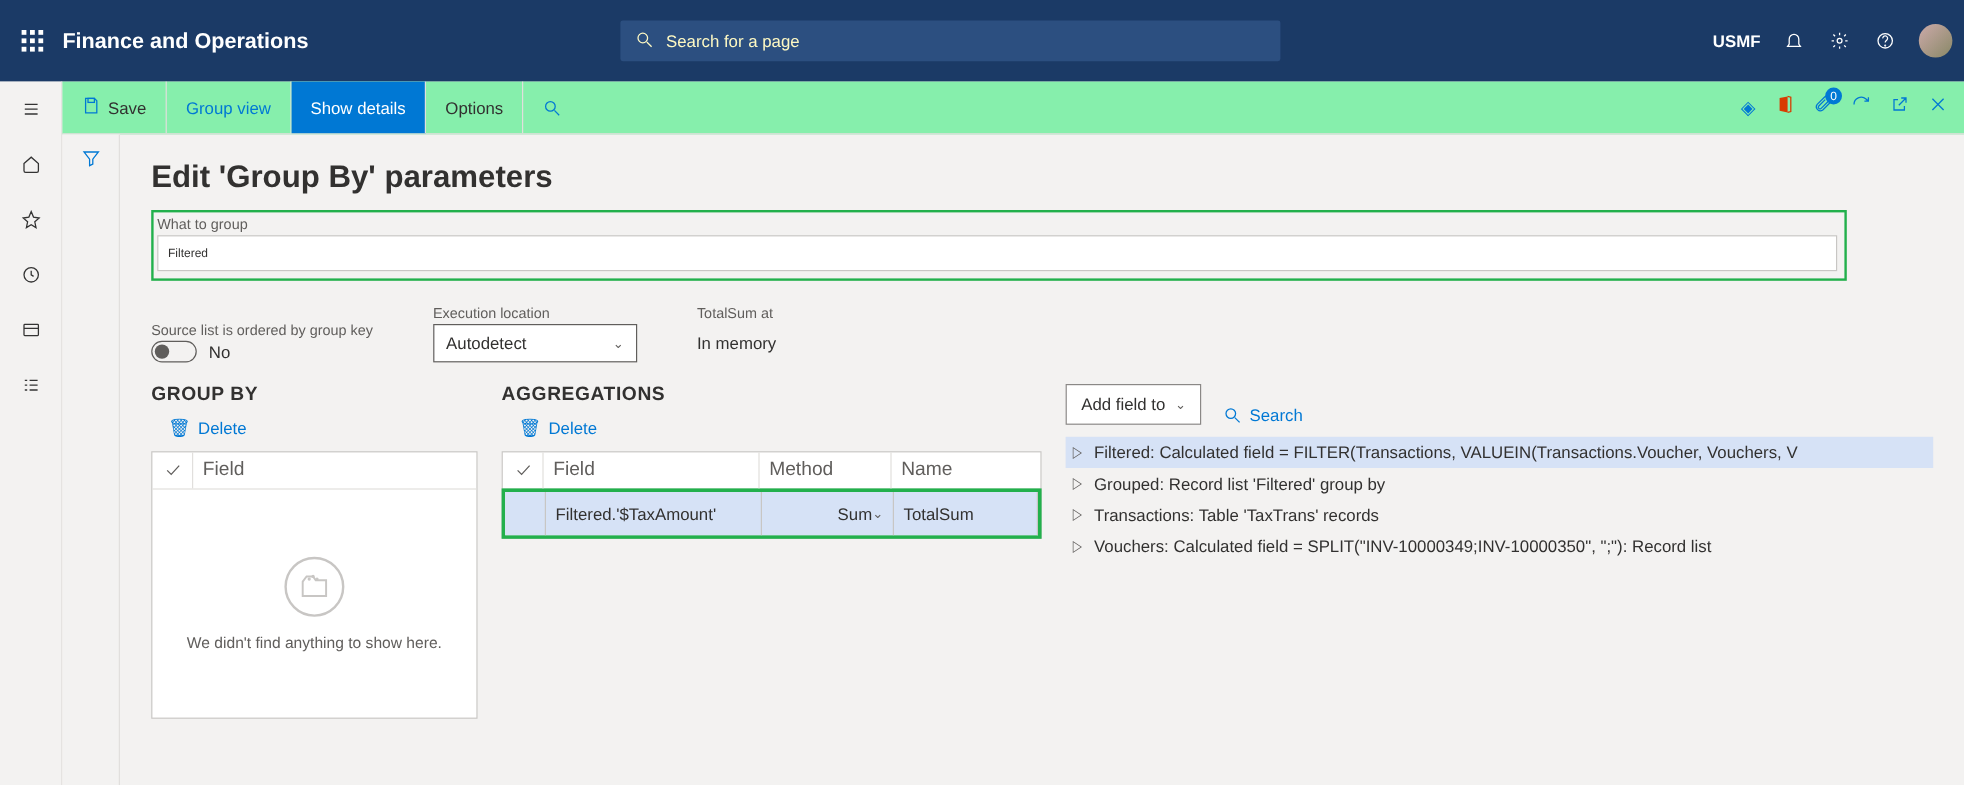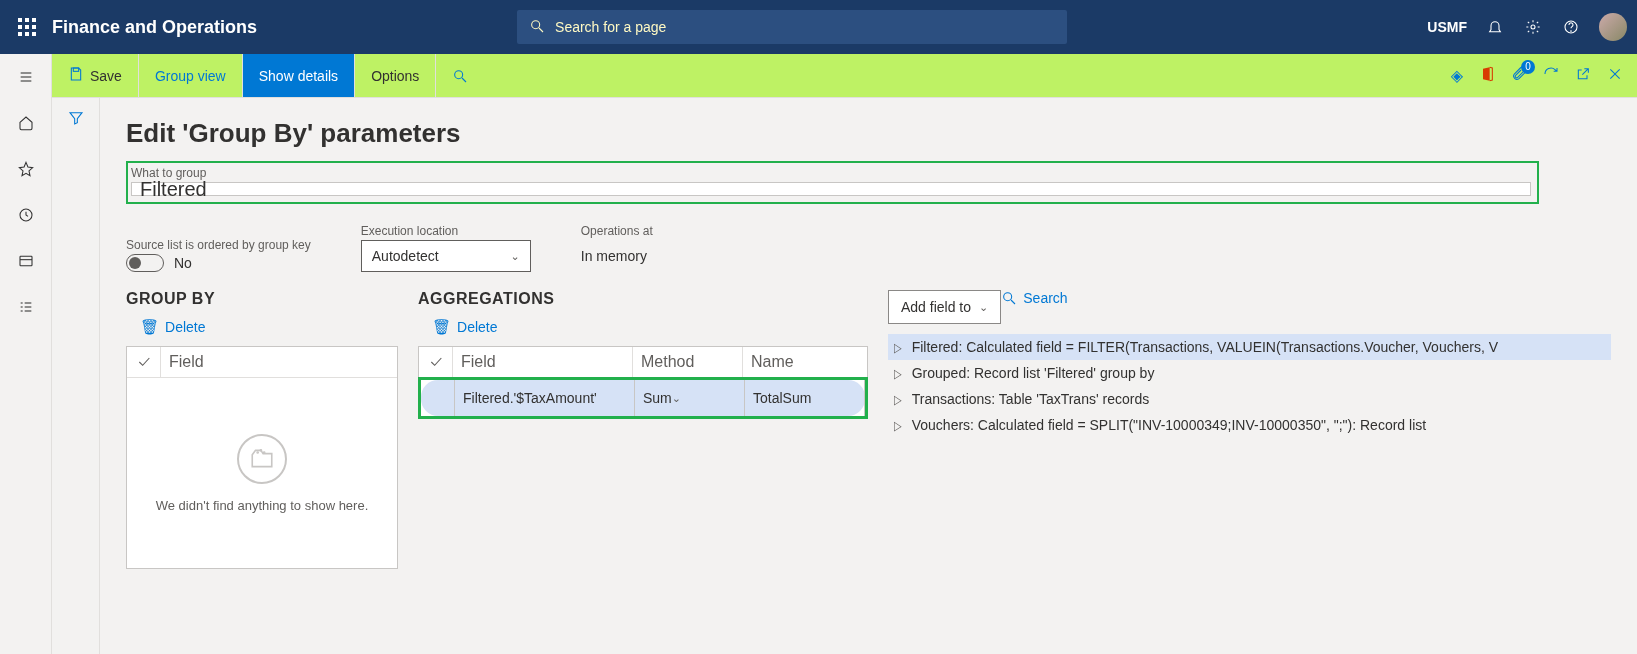--- a/index.html
+++ b/index.html
@@ -1,51 +1,51 @@
 <!DOCTYPE html>
 <html><head>
 <meta charset="utf-8">
 <style>
   * { box-sizing: border-box; }
   html, body { margin:0; padding:0; font-family: "Segoe UI", Arial, sans-serif; background:#f3f2f1; color:#323130; font-size:14px; overflow:hidden; }
-  .topbar { background:#1b3a66; color:#fff; height:54px; display:flex; align-items:center; padding:12px 10px; }
+  .topbar { background:#1b3a66; color:#fff; height:68px; display:flex; align-items:center; padding:12px 10px; }
   .waffle { display:grid; grid-template-columns:repeat(3,4px); grid-gap:3px; margin:0 16px 0 8px; cursor:pointer;}
   .waffle span { width:4px; height:4px; background:#fff; }
   .brand { font-size:18px; font-weight:600; }
   .searchbox { flex:0 0 550px; margin-left:260px; height:34px; background:#2c4f80; border-radius:2px; display:flex; align-items:center; padding:0 12px; color:#fef9c3;text-align:center;}
   .searchbox .mag { margin-right:10px; }
   .top-right { margin-left:auto; display:flex; align-items:center; gap:18px; font-size:14px;}
   .top-right .ico { width:20px; height:20px; display:flex; align-items:center; justify-content:center; cursor:pointer; font-size:17px;}
   .avatar { width:28px; height:28px; border-radius:50%; background:linear-gradient(135deg,#caa,#886); }
   .company { font-weight:600; }
   
   .sub-shell { display:flex; height:calc(100vh - 50px); }
   .leftrail { width:52px; border-right:1px solid #e1dfdd; background:#f3f2f1; display:flex; flex-direction:column; align-items:center; padding-top:12px; gap:24px;}
   .leftrail .ri { width:22px; height:22px; display:flex; align-items:center; justify-content:center; color:#333; cursor:pointer; font-size:17px;}
   
   .content-col { flex:1; display:flex; flex-direction:column; min-width:0;}
   
-  .actionbar { height:44px; background:#bef264; border-bottom:1px solid #e1dfdd; display:flex; align-items:stretch; }
+  .actionbar { height:44px; background:#86efac; border-bottom:1px solid #e1dfdd; display:flex; align-items:stretch; }
   .ab-item { display:flex; align-items:center; padding:0 16px; color:#0078d4; cursor:pointer; border-right:1px solid #e1dfdd; font-size:14px;}
   .ab-item.dark { color:#323130; }
   .ab-item.active { background:#0078d4; color:#fff; }
   .ab-item .ic { margin-right:6px; }
   .ab-right { margin-left:auto; display:flex; align-items:center; gap:16px; padding:0 14px; color:#0078d4;}
   .ab-right .ri { cursor:pointer; font-size:16px; position:relative;}
   .badge { position:absolute; top:-6px; right:-8px; background:#0078d4; color:#fff; border-radius:50%; font-size:10px; width:14px; height:14px; display:flex; align-items:center; justify-content:center;}
   
   .work-row { flex:1; display:flex; min-height:0;}
   .filter-rail { width:48px; border-right:1px solid #e1dfdd; background:#f3f2f1; display:flex; justify-content:center; padding-top:12px;}
   .filter-rail .fi { color:#0078d4; font-size:17px; cursor:pointer;}
   
   .main-area { flex:1; padding:16px 26px 10px 26px; overflow:auto; min-width:0;}
   .page-title { font-size:26px; font-weight:600; color:#323130; margin:4px 0 12px 0;}
   .field-label { font-size:12px; color:#605e5c; display:block; margin-bottom:2px;}
   .green-box { border:2px solid #22b04c; padding:3px 6px 6px 3px; display:inline-block; margin-bottom:14px;}
-  .text-input { height:14px; border:1px solid #c8c6c4; background:#fff; padding:0 8px; font-size:20px; display:flex; align-items:center; min-width:100px;}
+  .text-input { height:30px; border:1px solid #c8c6c4; background:#fff; padding:0 8px; font-size:10px; display:flex; align-items:center; min-width:100px;}
   .text-input.long { width:1400px; max-width:100%;}
   
   .row-opts { display:flex; gap:50px; margin-top:6px; align-items:flex-end; flex-wrap:wrap;}
   .toggle { display:flex; align-items:center; gap:10px;}
   .toggle-shell { width:38px; height:18px; border:1px solid #605e5c; border-radius:9px; position:relative;}
   .toggle-knob { width:12px; height:12px; border-radius:50%; background:#605e5c; position:absolute; left:2px; top:2px;}
   .dropdown { height:32px; border:1px solid #605e5c; background:#fff; padding:0 10px; display:flex; align-items:center; justify-content:space-between; width:170px; font-size:14px;}
   .chev { font-size:11px; color:#605e5c; }
   
   .columns { display:flex; gap:20px; margin-top:18px; align-items:flex-start;}
@@ -58,26 +58,26 @@
   .grid-head { display:flex; border-bottom:1px solid #e1dfdd; font-size:16px; color:#605e5c; }
   .gh-cell { padding:6px 8px; border-right:1px solid #e1dfdd; }
   .gh-check { width:34px; display:flex; align-items:center; justify-content:center;}
   
   .empty-grid { width:272px; }
   .empty-body { height:190px; display:flex; flex-direction:column; align-items:center; justify-content:center; color:#605e5c; font-size:13px;}
   .empty-icon { width:50px; height:50px; border:2px solid #c8c6c4; border-radius:50%; display:flex; align-items:center; justify-content:center; margin-bottom:14px; font-size:18px; color:#c8c6c4; position:relative;}
   
   .agg-grid { width:450px;}
   .agg-row-wrap { border:3px solid #22b04c; margin:-1px;}
-  .agg-row { display:flex; background:#d6e2f6; height:36px; align-items:stretch;border-radius:17px;}
+  .agg-row { display:flex; background:#d6e2f6; height:36px; align-items:stretch;}
   .agg-cell { border-right:1px solid #c8c6c4; padding:0 8px; display:flex; align-items:center; font-size:14px;}
-  .agg-drop { justify-content:flex-start; }
+  .agg-drop { justify-content:flex-end; }
   
   .right-panel { flex:1; min-width:0;}
-  .rp-top { display:flex; align-items:flex-start; margin-bottom:10px;}
+  .rp-top { display:flex; align-items:flex-end; gap:18px; margin-bottom:10px;}
   .btn-outline { border:1px solid #8a8886; background:#fff; height:34px; padding:0 12px; display:flex; align-items:center; gap:8px; cursor:pointer; font-size:14px;}
   .search-link { color:#0078d4; display:flex; align-items:center; gap:6px; cursor:pointer;}
   .tree-item { display:flex; align-items:center; gap:10px; padding:5px 6px; font-size:14px; cursor:pointer; white-space:nowrap; overflow:hidden; text-overflow:ellipsis;}
   .tree-item.sel { background:#d6e2f6; }
   .tri { font-size:10px; color:#605e5c; transform:scaleY(1.3);}
   
   svg.ico-s { width:16px; height:16px; stroke:currentColor; fill:none; stroke-width:1.6;}
 </style>
 </head>
 <body>
@@ -262,21 +262,21 @@
             </div>
           </div>
           <div>
             <span class="field-label">Execution location</span>
             <div class="dropdown">
               <span>Autodetect</span>
               <span class="chev">⌄</span>
             </div>
           </div>
           <div>
-            <span class="field-label">Operations at</span>
+            <span class="field-label">TotalSum at</span>
             <div class="dropdown" style="border:none;background:transparent;width:170px;padding-left:0;">
               <span>In memory</span>
             </div>
           </div>
         </div>
 
         <div class="columns">
 
           <div class="col">
             <div class="section-header">GROUP BY</div>

